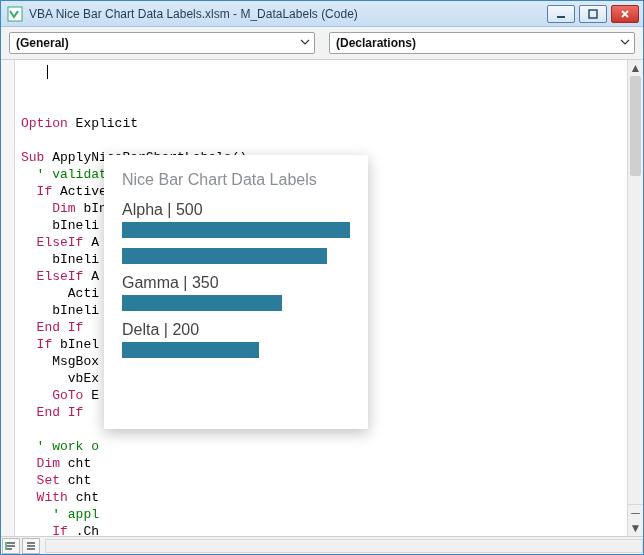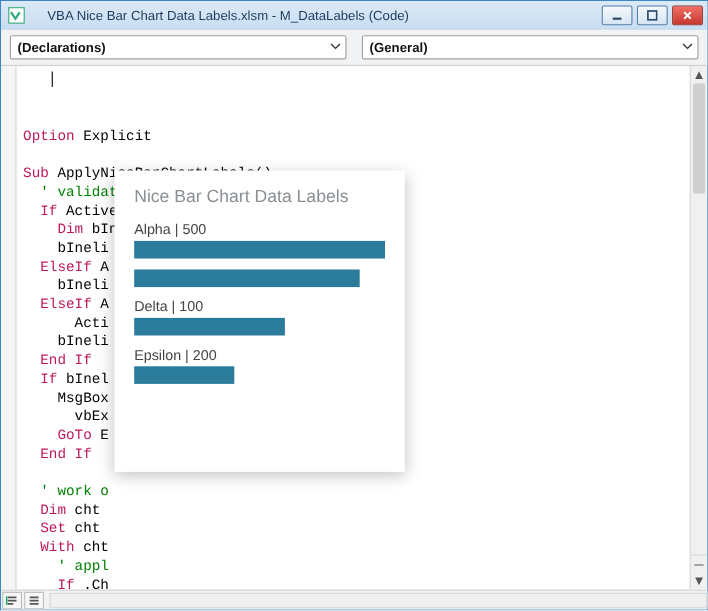--- a/index.html
+++ b/index.html
@@ -21,21 +21,21 @@
     display: flex;
     flex-direction: column;
   }
   .titlebar {
     background: linear-gradient(#dbe9f7, #c9def2);
     border-bottom: 1px solid #a9c6e4;
     height: 26px;
     display: flex;
     align-items: center;
     padding: 0 4px 0 6px;
-    gap: 20px;
+    gap: 6px;
   }
   .titlebar .appicon svg { display:block; }
   .titlebar .title {
     color: #1f3b5a;
     flex: 1;
     white-space: nowrap;
     overflow: hidden;
     text-overflow: ellipsis;
   }
   .win-controls { display: flex; gap: 4px; }
@@ -154,21 +154,21 @@
     box-shadow: 0 4px 14px rgba(0,0,0,0.25);
     padding: 16px 18px 12px 18px;
   }
   .chart-title {
     color: #8a8f94;
     font-size: 16px;
     margin-bottom: 12px;
   }
   .bar-row { margin-bottom: 10px; }
   .bar-label {
-    font-size: 13px;
+    font-size: 16px;
     color: #444;
     margin-bottom: 3px;
   }
   .bar-track {
     height: 16px;
     position: relative;
   }
   .bar-fill {
     height: 100%;
     background: #2b7b9b;
@@ -200,29 +200,29 @@
       <div class="win-btn close">
         <svg width="10" height="10">
             <path d="M2 2 L8 8 M8 2 L2 8" stroke="currentColor" stroke-width="1.8"></path>
           </svg>
       </div>
     </div>
   </div>
 
   <div class="dropdown-bar">
     <div class="dropdown">
+      <span>(General)</span>
+      <span class="chev">
+        <svg width="10" height="10">
+            <path d="M1 3 L5 7 L9 3" fill="none" stroke="currentColor" stroke-width="1.2"></path>
+          </svg>
+      </span>
+    </div>
+    <div class="dropdown">
       <span>(Declarations)</span>
-      <span class="chev">
-        <svg width="10" height="10">
-            <path d="M1 3 L5 7 L9 3" fill="none" stroke="currentColor" stroke-width="1.2"></path>
-          </svg>
-      </span>
-    </div>
-    <div class="dropdown">
-      <span>(General)</span>
       <span class="chev">
         <svg width="10" height="10">
             <path d="M1 3 L5 7 L9 3" fill="none" stroke="currentColor" stroke-width="1.2"></path>
           </svg>
       </span>
     </div>
   </div>
 
   <div class="editor-area">
     <div class="gutter"></div>
@@ -263,25 +263,25 @@
         <div class="bar-track">
           <div class="bar-fill" style="width: 100%; background: rgb(43, 123, 155);"></div>
         </div>
       </div>
       <div class="bar-row">
         <div class="bar-track">
           <div class="bar-fill" style="width: 90%; background: rgb(43, 123, 155);"></div>
         </div>
       </div>
       <div class="bar-row">
-        <div class="bar-label">Delta | 100</div>
+        <div class="bar-label">Gamma | 350</div>
+        <div class="bar-track">
+          <div class="bar-fill" style="width: 70%; background: rgb(43, 123, 155);"></div>
+        </div>
+      </div>
+      <div class="bar-row">
+        <div class="bar-label">Delta | 200</div>
         <div class="bar-track">
           <div class="bar-fill" style="width: 60%; background: rgb(43, 123, 155);"></div>
         </div>
       </div>
-      <div class="bar-row">
-        <div class="bar-label">Epsilon | 200</div>
-        <div class="bar-track">
-          <div class="bar-fill" style="width: 40%; background: rgb(43, 123, 155);"></div>
-        </div>
-      </div>
     </div>
 </div>
 
 </body></html>

